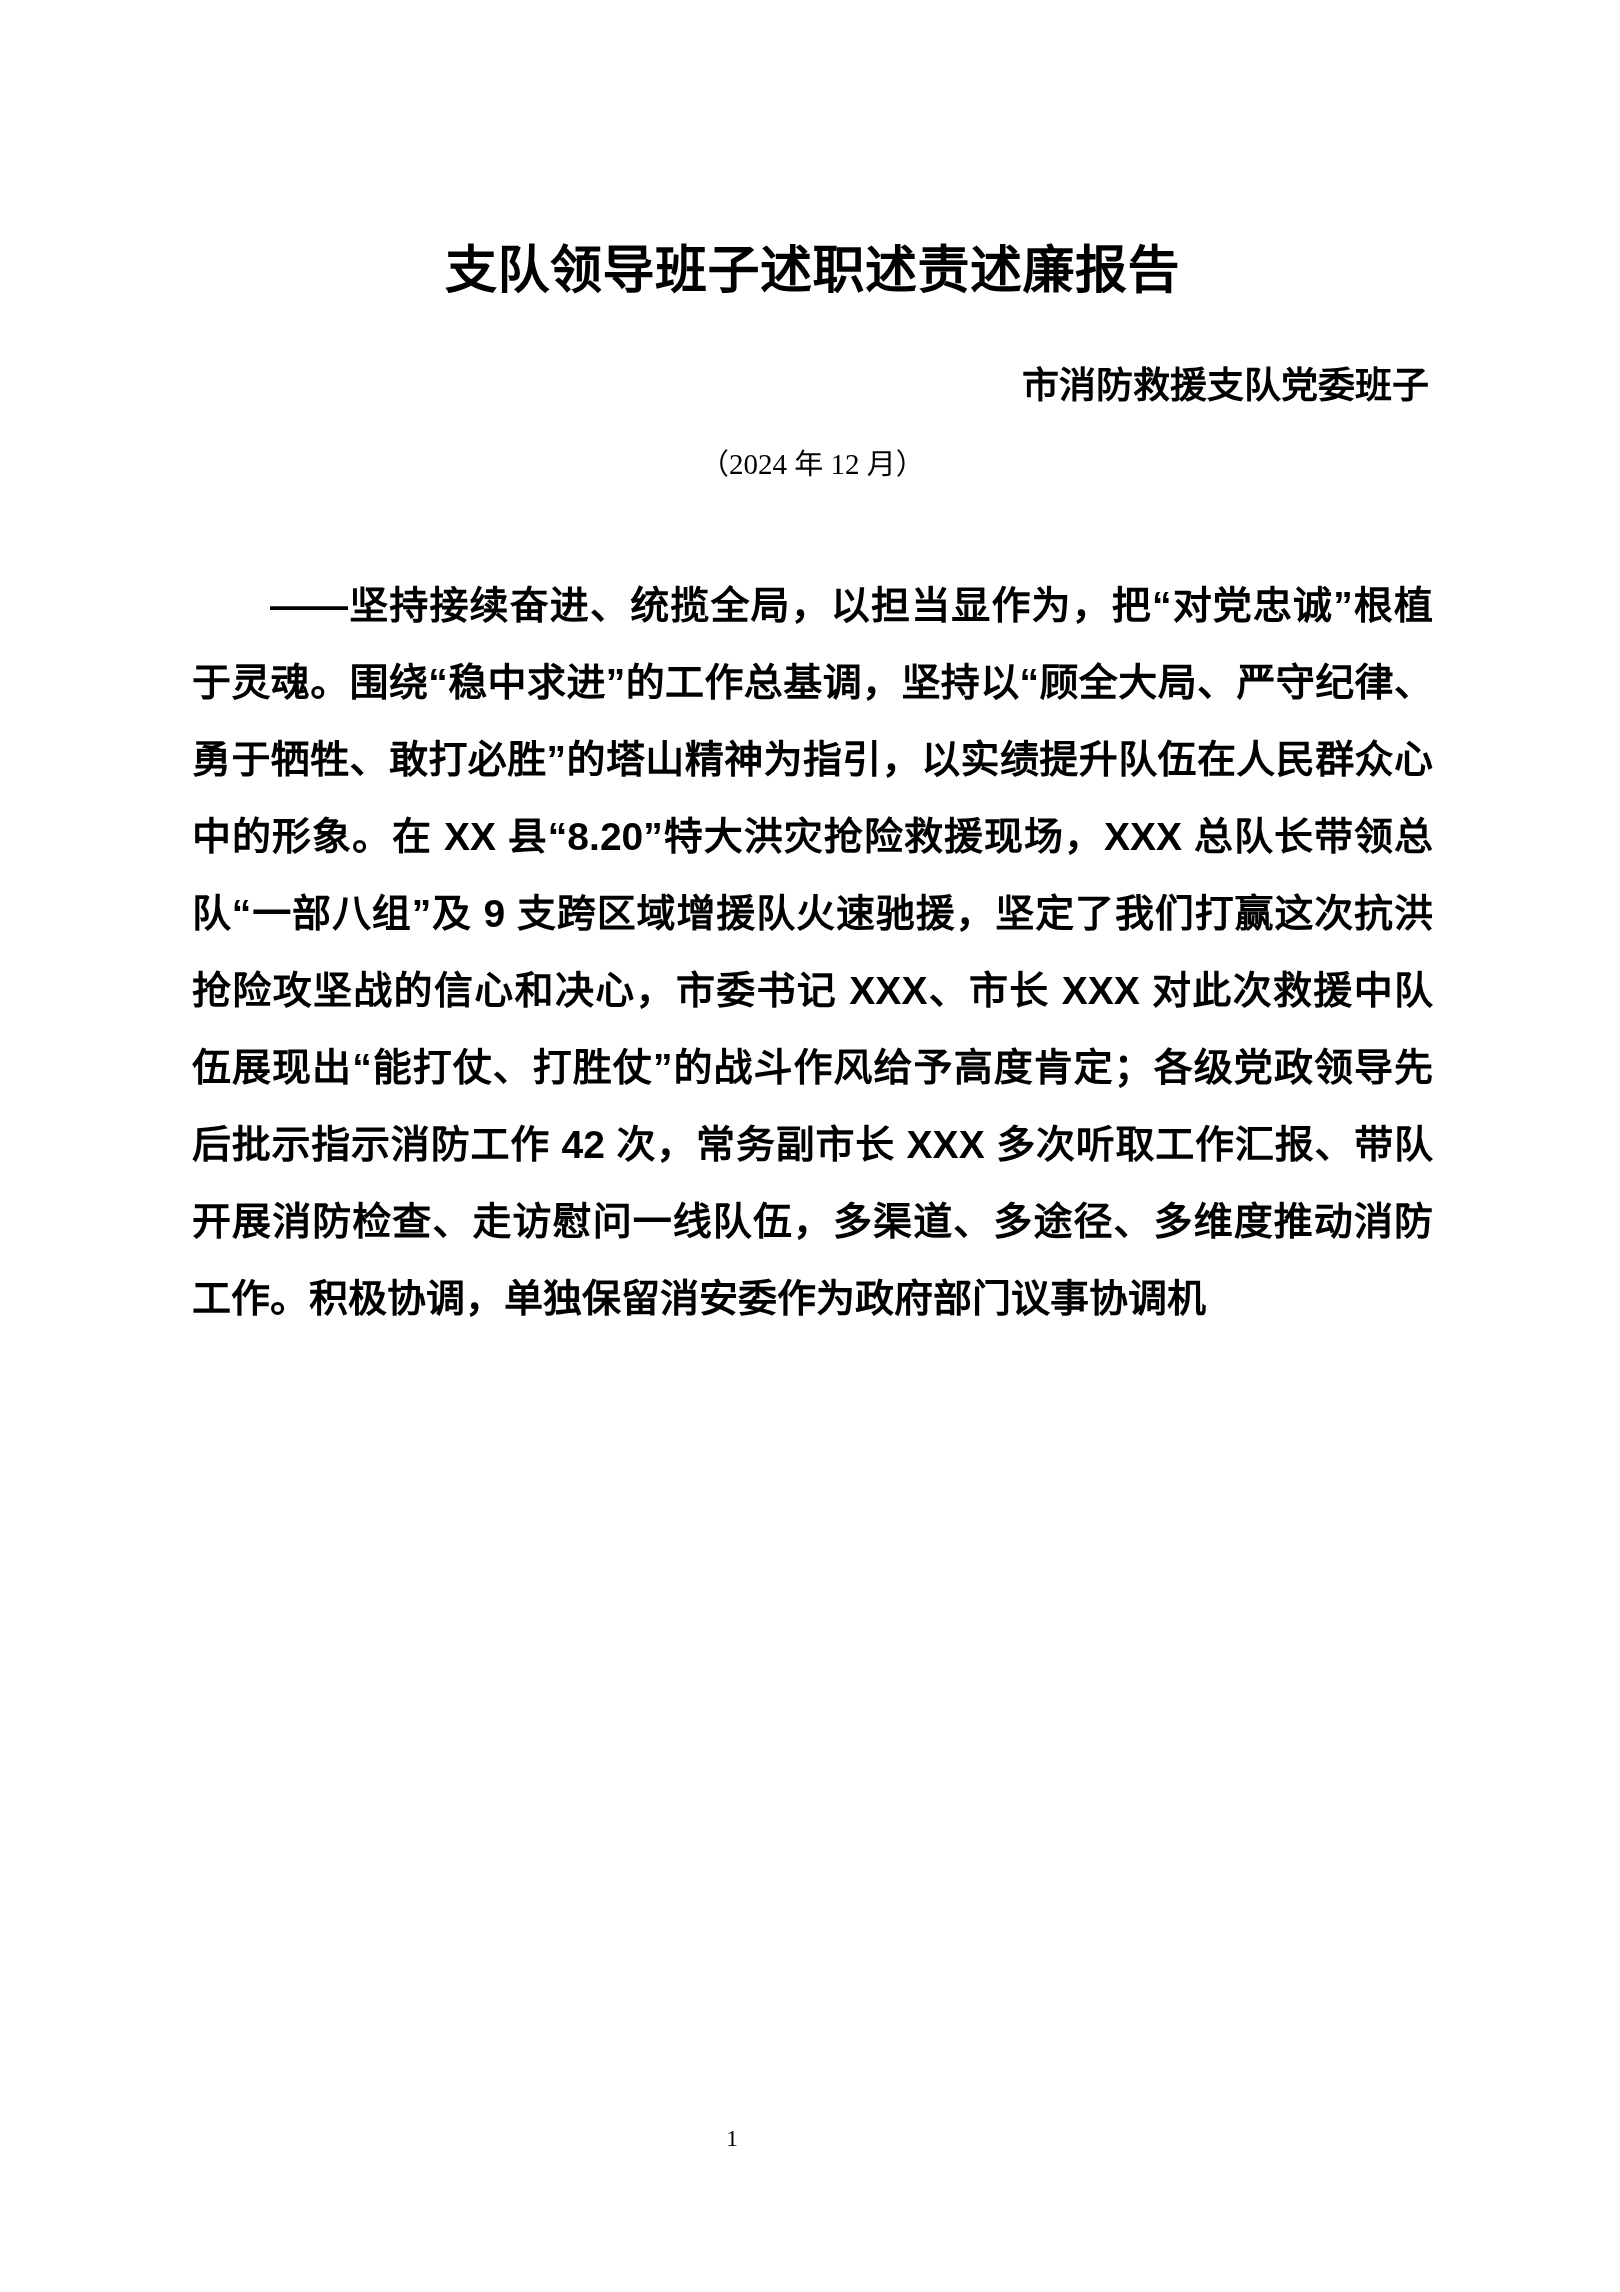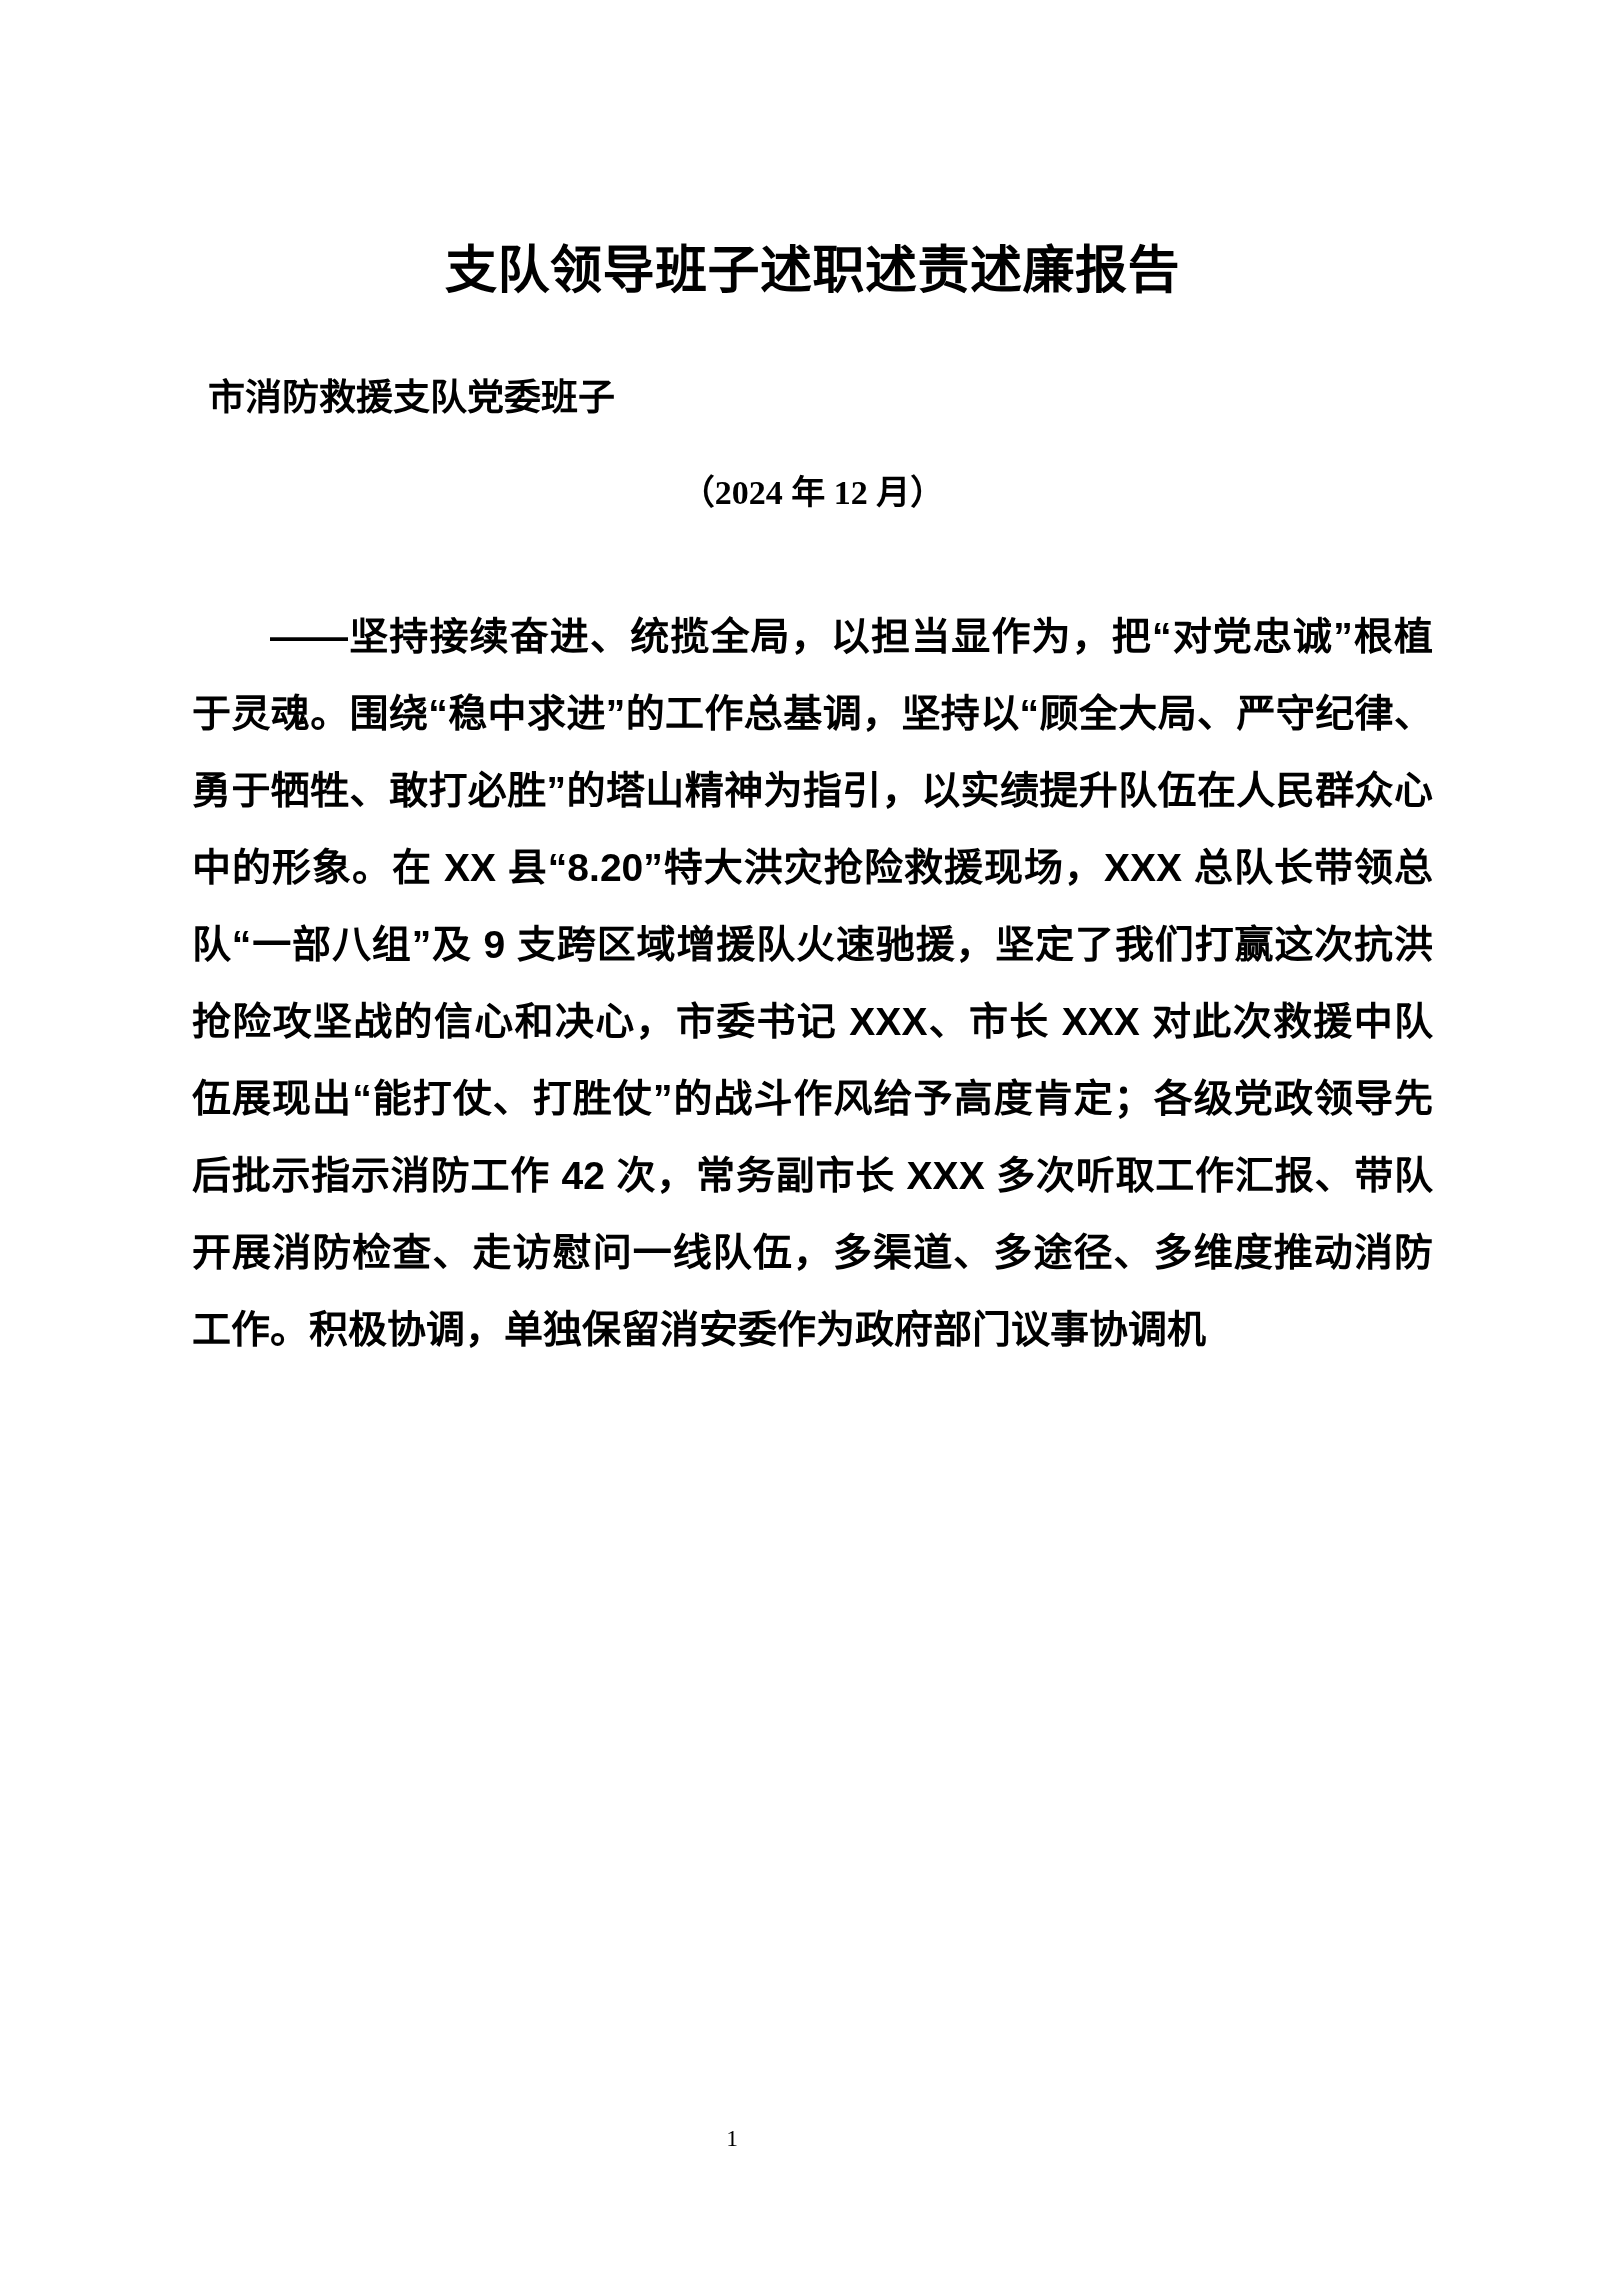--- a/index.html
+++ b/index.html
@@ -37,33 +37,33 @@
     font-weight: 700;
     font-size: 52px;
     line-height: 1.5;
     letter-spacing: 0.5px;
     margin: 0;
     padding-top: 231px;
     font-family: "Liberation Sans", "DejaVu Sans", sans-serif;
   }
 
   .doc-subtitle {
-    text-align: left;
+    text-align: right;
     font-weight: 700;
     font-size: 37px;
     line-height: 1.5;
-    margin: 16px;
+    margin: 4px;
     padding-top: 45px;
     font-family: "Liberation Sans", "DejaVu Sans", sans-serif;
   }
 
   .doc-date {
     text-align: center;
-    font-weight: 700;
-    font-size: 34px;
+    font-weight: 400;
+    font-size: 29px;
     line-height: 1.5;
     margin: 0;
     padding-top: 25.5px;
     font-family: "Liberation Serif", "DejaVu Serif", serif;
   }
 
   
   .body-block {
     padding-top: 80px;
   }

